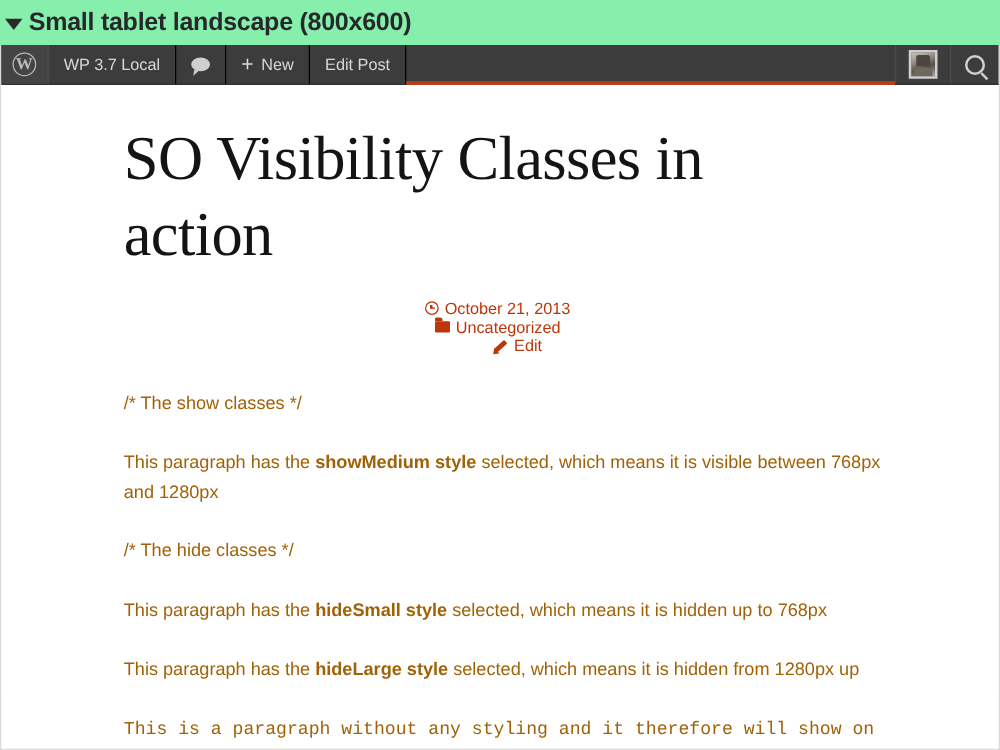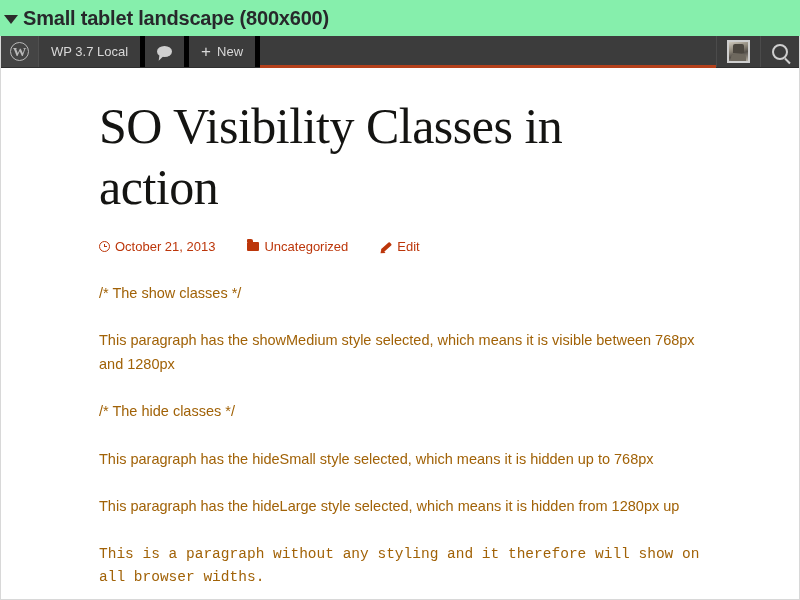--- a/index.html
+++ b/index.html
@@ -64,21 +64,21 @@
     align-items: stretch;
     font-size: 13px;
     color: #d7d7d7;
     border-bottom: 1px solid #2f2f2f;
     box-sizing: border-box;
   }
   .ab-item {
     display: flex;
     align-items: center;
     padding: 0 12px;
-    border-right: 5px solid #000000;
+    border-right: 1px solid #000000;
     white-space: nowrap;
     color: #d8d8d8;
     font-size: 13px;
     box-sizing: border-box;
   }
   .ab-item.logo-cell {
     background: #444444;
     padding: 0 9px;
     border-right: 1px solid #4f4f4f;
   }
@@ -213,20 +213,21 @@
     letter-spacing: -0.5px;
     max-width: 545px;
   }
   .entry-meta {
     margin-top: 22px;
     display: flex;
     align-items: center;
     font-size: 13px;
     color: #bc360a;
     font-family: "Liberation Sans", sans-serif;
+    flex-direction: column;
   }
   .meta-item {
     display: flex;
     align-items: center;
     margin-right: 32px;
     color: #bc360a;
     white-space: nowrap;
   }
   .meta-item:last-child { margin-right: 0; }
   .meta-label { margin-left: 5px; }
@@ -301,21 +302,21 @@
     max-width: 606px;
   }
   .entry-content p {
     font-family: "Liberation Sans", sans-serif;
     font-size: 14.5px;
     line-height: 1.62;
     color: #a16207;
     margin: 0 0 24px 0;
   }
   .entry-content p:last-child { margin-bottom: 0; font-family: Liberation Mono, monospace; }
-  .entry-content b { font-weight: normal; }
+  .entry-content b { font-weight: bold; }
 </style>
 </head>
 <body>
 
 <div class="viewport-header">
   <div class="disclosure-triangle"></div>
   <div class="viewport-title">Small tablet landscape (800x600)</div>
 </div>
 
 <div class="browser-frame">
@@ -332,20 +333,21 @@
 
     <div class="ab-item">
       <span class="comment-bubble"></span>
     </div>
 
     <div class="ab-item">
       <span class="plus-glyph">+</span>
       <span>New</span>
     </div>
 
+    <div class="ab-item">Edit Post</div>
 
     <div class="ab-spacer">
       <div class="ab-hover-underline"></div>
     </div>
 
     <div class="ab-item avatar-cell">
       <span class="avatar-thumb"></span>
     </div>
 
     <div class="ab-item right-cell">

